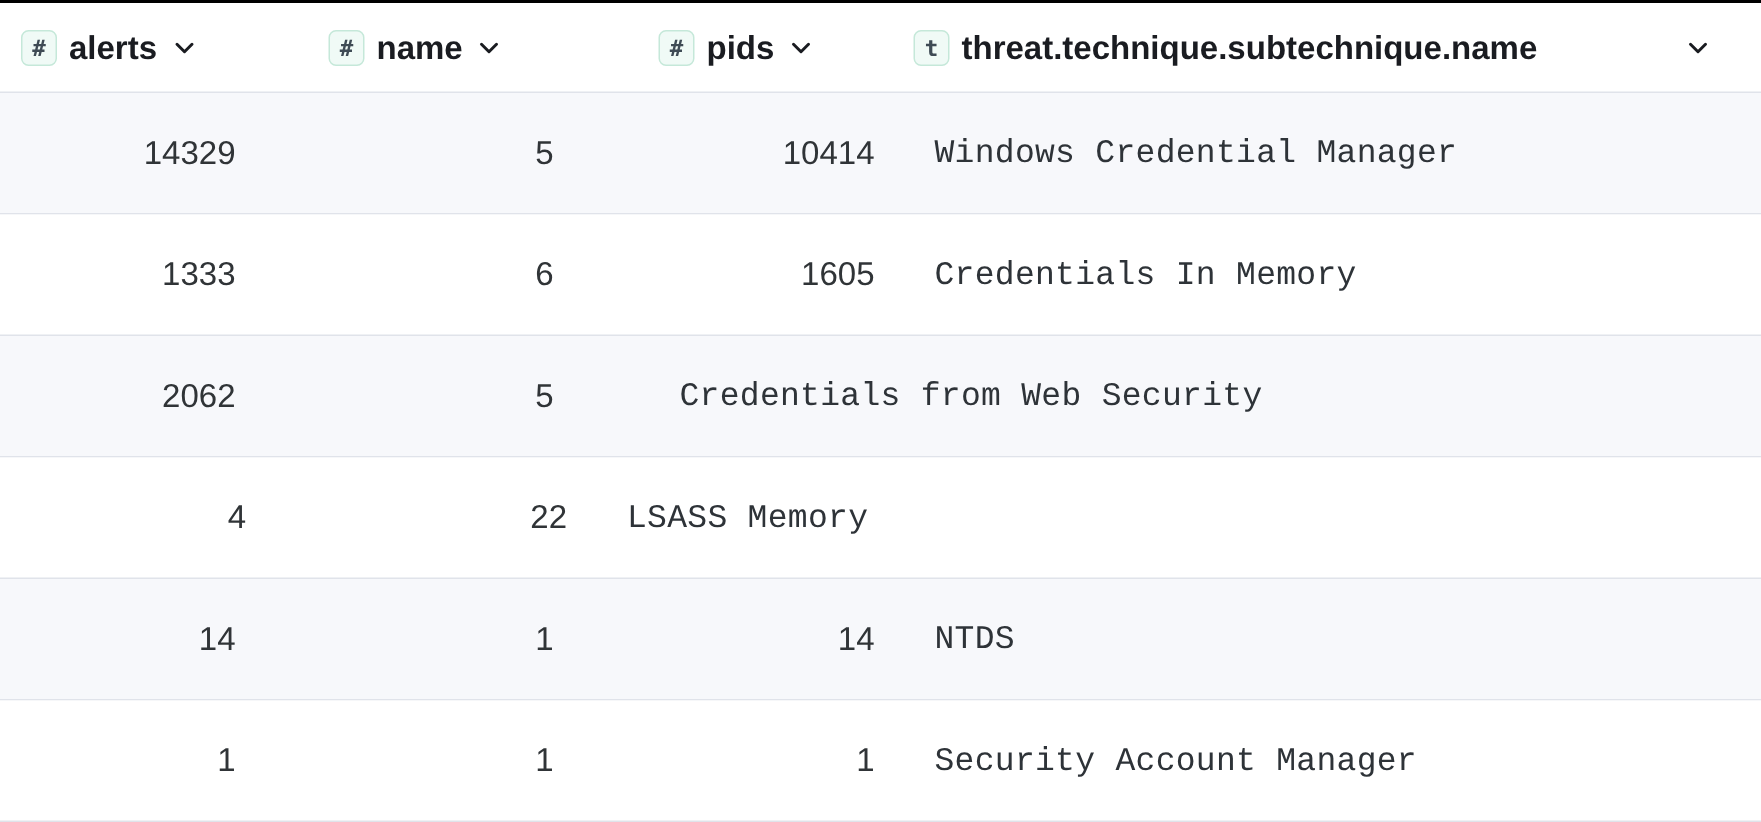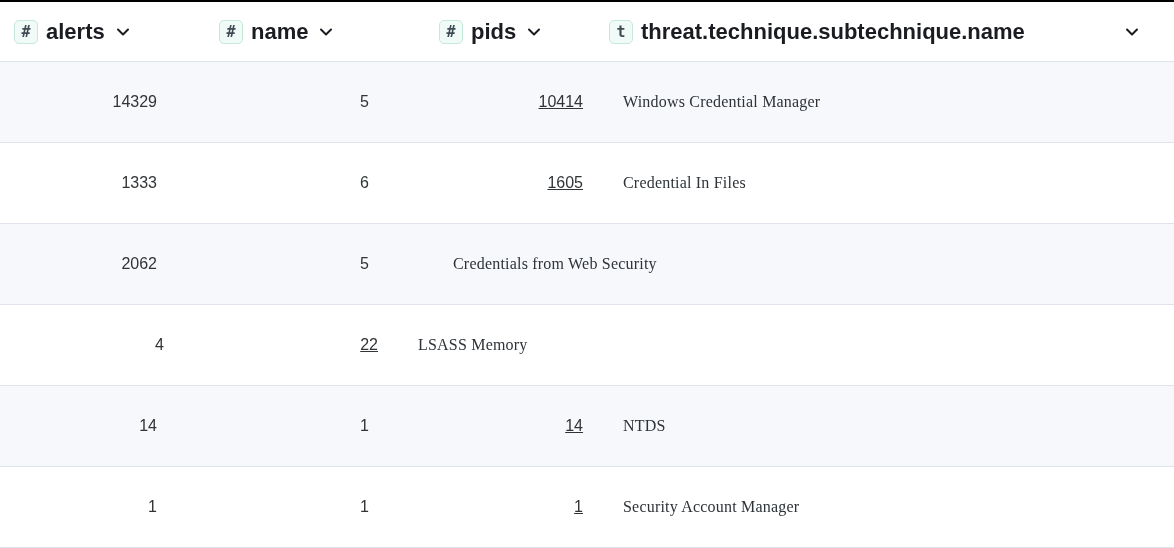--- a/index.html
+++ b/index.html
@@ -58,35 +58,35 @@
     .header-cell.col-name .chevron {
       margin-left: auto;
       margin-right: 20px;
     }
     .data-row {
       display: flex;
       align-items: center;
       height: 81px;
       padding: 0 14px;
       border-bottom: 1px solid #e0e3ea;
-      font-size: 16px;
+      font-size: 22px;
       color: #303437;
     }
     .data-row:nth-child(odd) { background: #f7f8fb; }
     .data-row:nth-child(even) { background: #fff; }
     .cell-num {
       text-align: right;
       font-variant-numeric: tabular-nums;
       padding-right: 56px;
     }
     .col-alerts.cell-num { padding-right: 62px; }
     .col-rules.cell-num  { padding-right: 70px; }
-    .col-pids.cell-num   { padding-right: 26px; text-decoration: underline; }
+    .col-pids.cell-num   { padding-right: 26px; }
     .cell-text {
-      font-family: Liberation Serif, serif;
+      font-family: Liberation Mono, monospace;
       color: #2e3338;
       padding-left: 14px;
       letter-spacing: 0.2px;
     }
   </style>
 </head>
 <body>
 
 <div class="table">
 
@@ -133,21 +133,21 @@
     <div class="data-row">
       <div class="col-alerts cell-num">14329</div>
       <div class="col-rules cell-num">5</div>
       <div class="col-pids cell-num">10414</div>
       <div class="col-name cell-text">Windows Credential Manager</div>
     </div>
     <div class="data-row">
       <div class="col-alerts cell-num">1333</div>
       <div class="col-rules cell-num">6</div>
       <div class="col-pids cell-num">1605</div>
-      <div class="col-name cell-text">Credential In Files</div>
+      <div class="col-name cell-text">Credentials In Memory</div>
     </div>
     <div class="data-row">
       <div class="col-alerts cell-num">2062</div>
       <div class="col-rules cell-num">5</div>
       <div class="col-name cell-text">Credentials from Web Security</div>
     </div>
     <div class="data-row">
       <div class="col-rules cell-num">4</div>
       <div class="col-pids cell-num">22</div>
       <div class="col-name cell-text">LSASS Memory</div>

